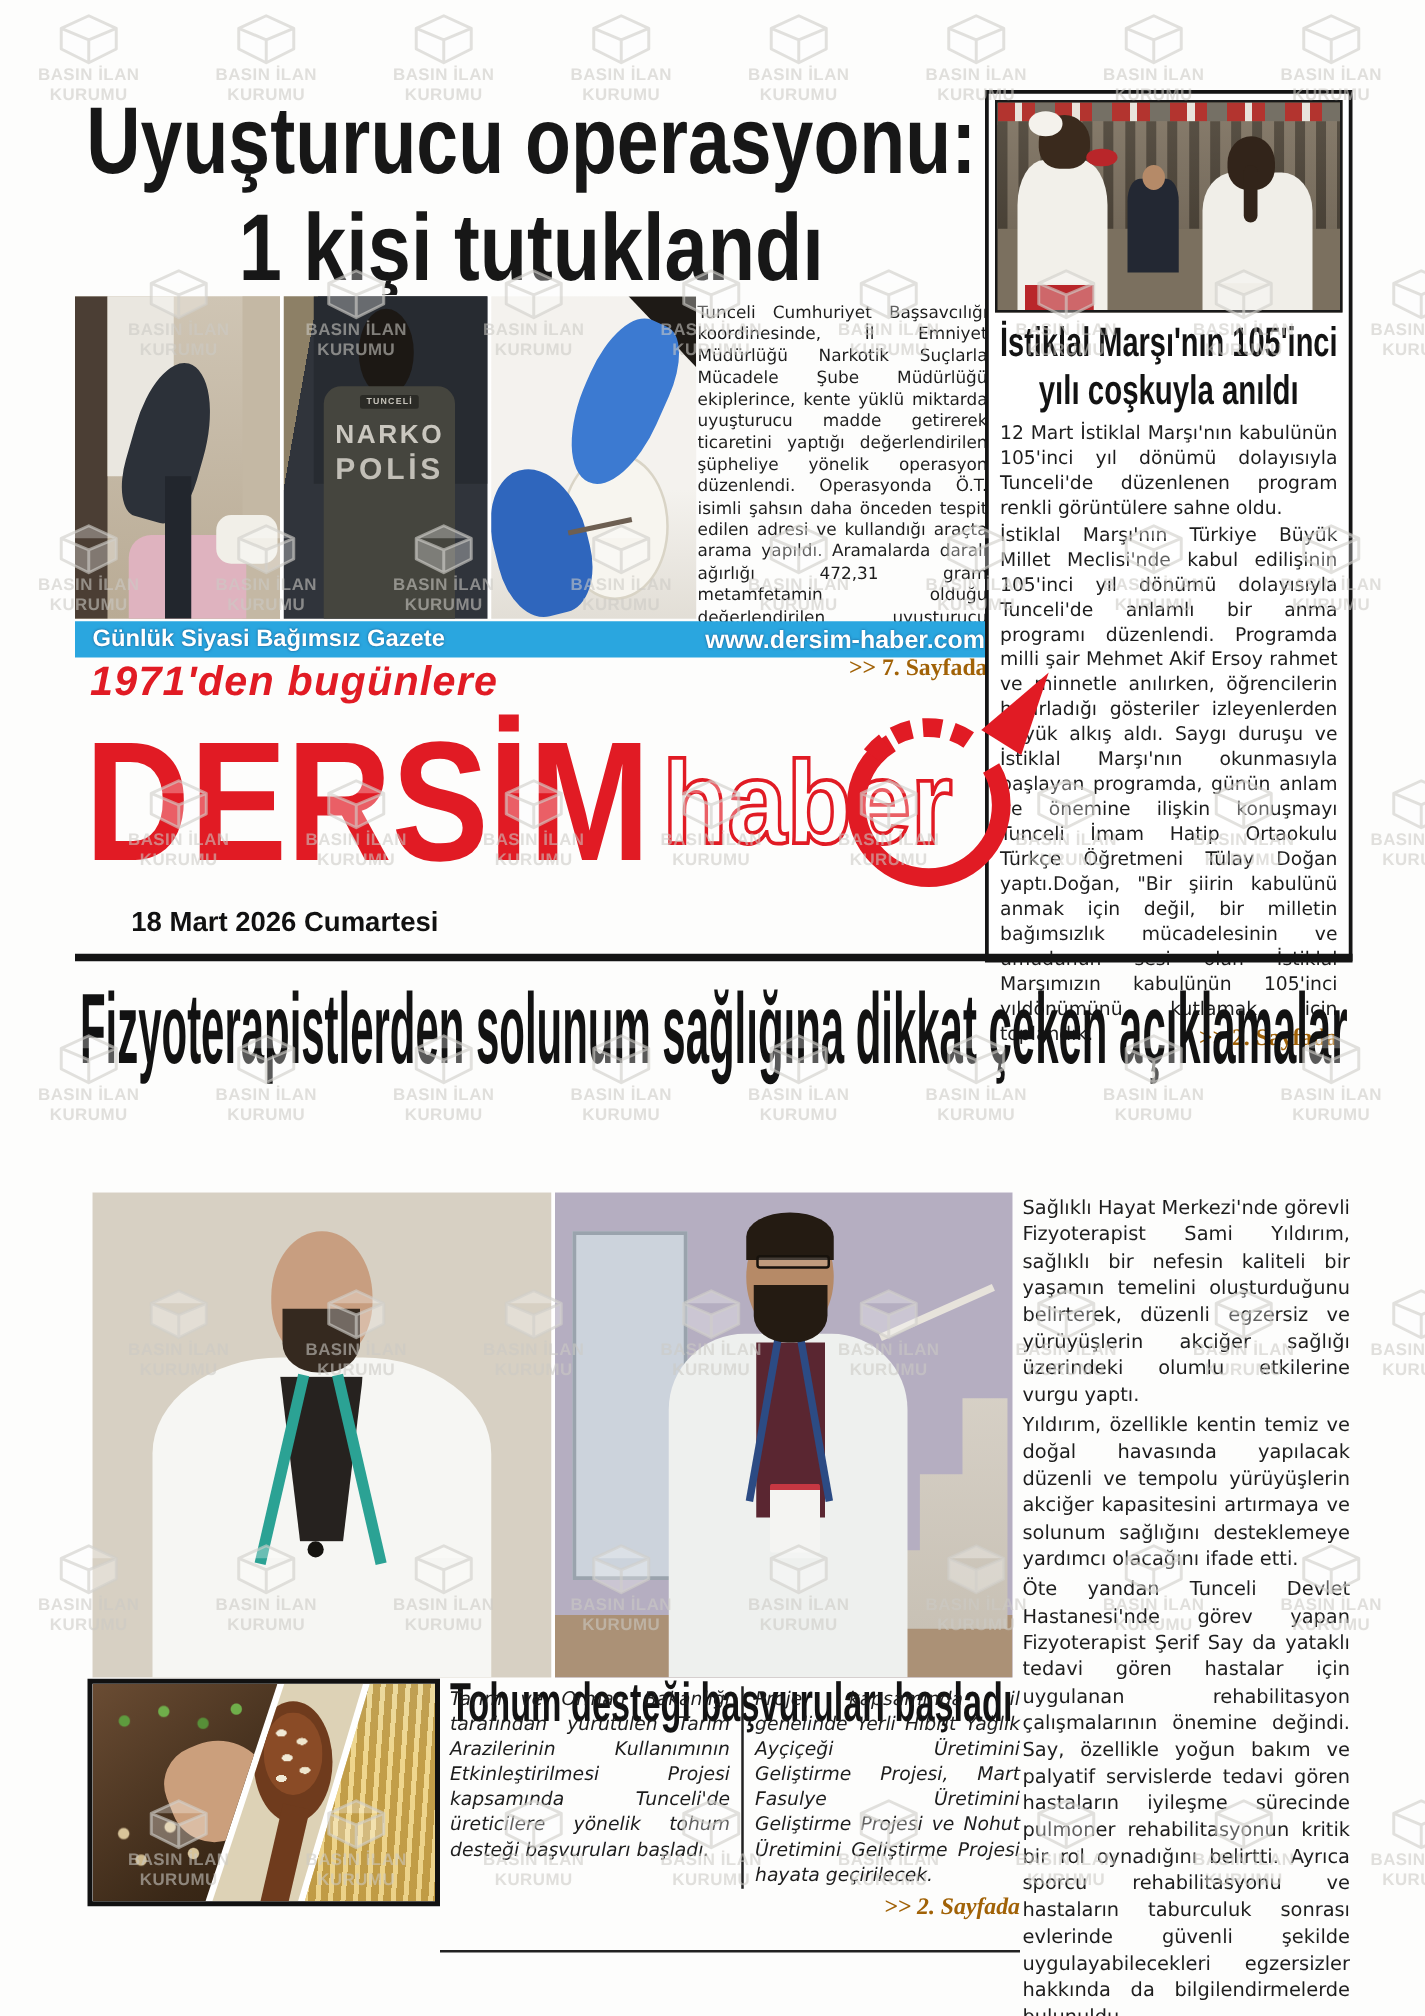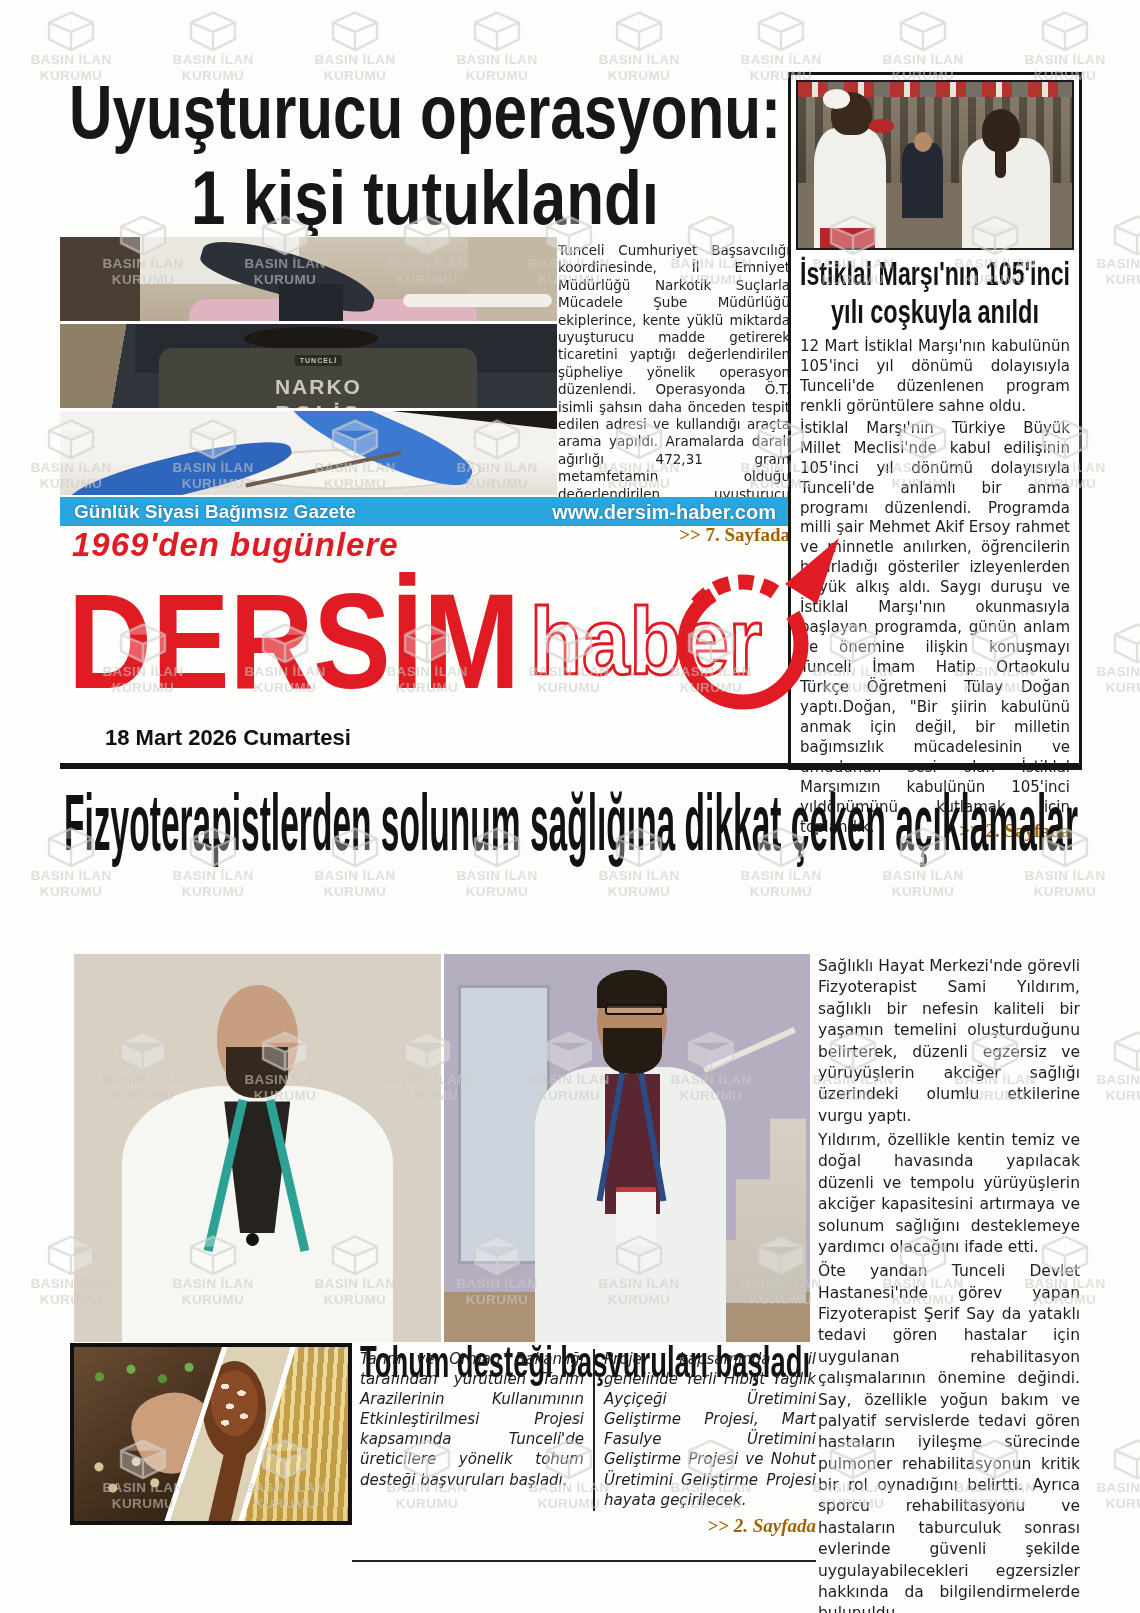--- a/index.html
+++ b/index.html
@@ -17,21 +17,21 @@
   .wm-cube { width:56px; height:44px; }
   .wm-cube path { stroke:rgba(208,206,201,.62); fill:rgba(255,255,255,.30); stroke-width:2.6; stroke-linejoin:round; }
   .wm-text { font:bold 13.5px/1.15 "Liberation Sans",sans-serif; color:rgba(203,201,196,.58);
              text-align:center; white-space:pre-line; letter-spacing:.4px; }
 
   
   .top-headline { left:60px; top:72px; width:730px; height:164px; }
   .top-headline text { fill:#171717; }
 
   
-  .photos-row { left:60px; top:237px; width:497px; height:258px; display:flex; gap:3px; background:#fff;flex-direction:column; }
+  .photos-row { left:60px; top:237px; width:497px; height:258px; display:flex; gap:3px; background:#fff; }
   .photo { position:relative; flex:1; overflow:hidden; }
   .shape { position:absolute; }
   .ph1 { background:linear-gradient(#cfc5b4,#b9ab95); }
   .ph1 .door { left:0; top:0; width:16%; height:100%; background:#4b3e34; }
   .ph1 .curtain { left:16%; top:0; width:32%; height:56%; background:#eae7e0; }
   .ph1 .wall { right:0; top:0; width:18%; height:100%; background:#c4b8a4; }
   .ph1 .person { left:28%; top:20%; width:36%; height:50%; background:#2c3139; border-radius:46% 54% 32% 32%; transform:rotate(16deg); }
   .ph1 .legs { left:44%; top:56%; width:13%; height:44%; background:#22262d; }
   .ph1 .bed { left:26%; bottom:0; width:58%; height:26%; background:#dfb3bf; border-radius:18px 18px 0 0; }
   .ph1 .pillow { right:1%; bottom:17%; width:30%; height:15%; background:#f1efe8; border-radius:12px; }
@@ -73,21 +73,21 @@
   .ac-g2head { right:19%; top:16%; width:14%; height:26%; background:#32241a; border-radius:50% 50% 42% 42%; }
   .ac-g2braid { right:24%; top:30%; width:4%; height:28%; background:#32241a; border-radius:6px; }
   .anthem-headline { display:block; width:282px; height:78px; margin:4px auto 2px; }
   .anthem-headline text { fill:#131313; }
   .anthem-body { padding:2px 9px 0; font-size:15px; line-height:1.33; text-align:justify; color:#1d1d1d; }
   .anthem-body p { margin:0 0 2px; }
   .anthem-body .cont { float:right; }
 
   
   .masthead-bar { left:60px; top:497px; width:728px; height:29px; background:#2aa6df; display:flex;
-                  justify-content:space-between; align-items:center; padding:0 12px 0 14px; box-sizing:border-box; }
+                  justify-content:space-between; align-items:center; padding:0 0 0 14px; box-sizing:border-box; }
   .tagline { color:#fff; font:bold 19px/1 "Liberation Sans",sans-serif; text-shadow:0 0 2px rgba(16,72,122,.85); }
   .website { color:#fff; font:bold 20px/1 "Liberation Sans",sans-serif; text-shadow:0 0 2px rgba(16,72,122,.85); text-decoration:none; }
   .logo-block { left:60px; top:528px; width:728px; height:194px; }
   .slogan { position:absolute; left:12px; top:0; color:#e11b24; font:bold italic 33px/1 "Liberation Sans",sans-serif; letter-spacing:1px; }
   .logo-dersim { position:absolute; left:8px; top:34px; width:460px; height:152px; }
   .logo-dersim text { fill:#e11b24; }
   .logo-haber { position:absolute; left:470px; top:56px; width:240px; height:112px; }
   .logo-haber text { fill:none; stroke:#e11b24; stroke-width:3; }
   .logo-ring { position:absolute; left:575px; top:4px; width:210px; height:196px; }
 
@@ -231,21 +231,21 @@
       <p><span>İstiklal Marşı'nın Türkiye Büyük Millet Meclisi'nde kabul edilişinin 105'inci yıl dönümü dolayısıyla Tunceli'de anlamlı bir anma programı düzenlendi. Programda milli şair Mehmet Akif Ersoy rahmet ve minnetle anılırken, öğrencilerin hazırladığı gösteriler izleyenlerden büyük alkış aldı. Saygı duruşu ve İstiklal Marşı'nın okunmasıyla başlayan programda, günün anlam ve önemine ilişkin konuşmayı Tunceli İmam Hatip Ortaokulu Türkçe Öğretmeni Tülay Doğan yaptı.Doğan, "Bir şiirin kabulünü anmak için değil, bir milletin bağımsızlık mücadelesinin ve umudunun sesi olan İstiklal Marşımızın kabulünün 105'inci yıldönümünü kutlamak için toplandık.</span>
         <span class="cont">&gt;&gt; 2. Sayfada</span></p>
     </div>
   </div>
 
   <div class="abs masthead-bar">
     <span class="tagline">Günlük Siyasi Bağımsız Gazete</span>
     <span class="website">www.dersim-haber.com</span>
   </div>
   <div class="abs logo-block">
-    <div class="slogan">1969'den bugünlere</div>
+    <div class="slogan">1971'den bugünlere</div>
     <svg class="logo-dersim" viewBox="0 0 460 152">
       <text class="cond" x="0" y="126" font-size="136" text-anchor="start" textLength="452" lengthAdjust="spacingAndGlyphs">DERSİM</text>
     </svg>
     <svg class="logo-haber" viewBox="0 0 240 112">
       <text class="cond" x="0" y="90" font-size="94" text-anchor="start" textLength="232" lengthAdjust="spacingAndGlyphs">haber</text>
     </svg>
     <svg class="logo-ring" viewBox="0 0 210 196">
       <circle cx="108" cy="112" r="58" fill="none" stroke="#e11b24" stroke-width="15" stroke-dasharray="272 92" stroke-dashoffset="-60" transform="rotate(-90 108 112)"></circle>
       <path d="M 62 72 A 58 58 0 0 1 140 60" fill="none" stroke="#e11b24" stroke-width="15" stroke-dasharray="15 9"></path>
       <polygon points="150,52 204,6 182,72" fill="#e11b24"></polygon>

